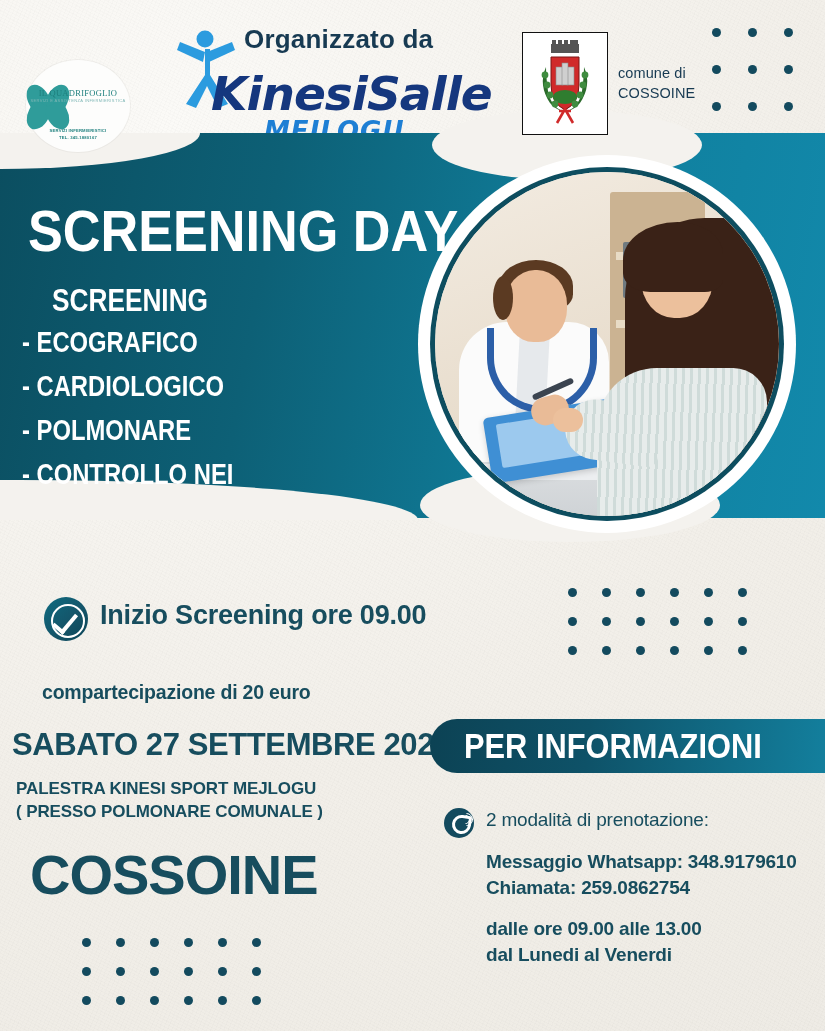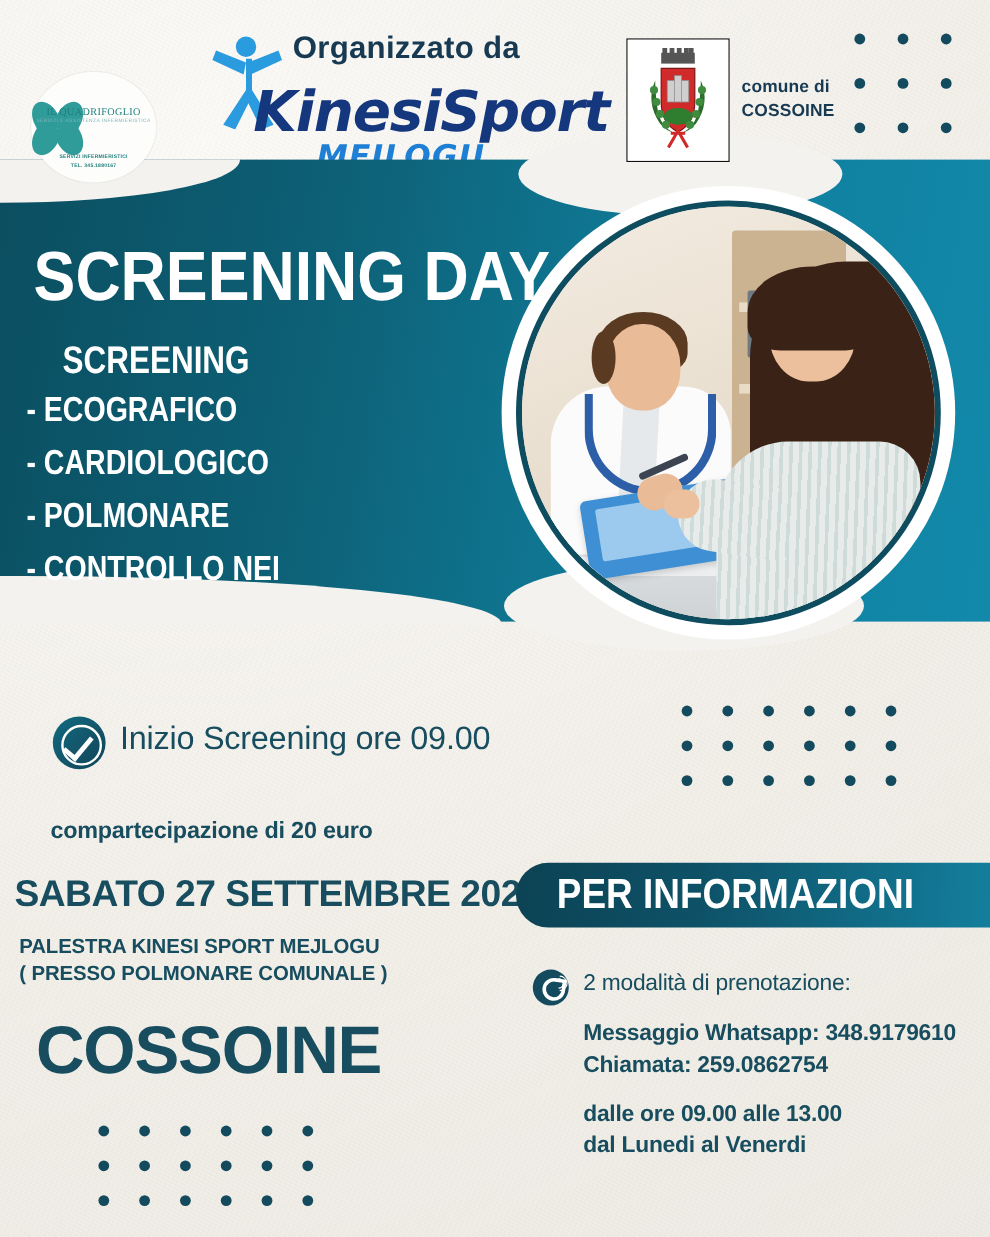--- a/index.html
+++ b/index.html
@@ -71,21 +71,21 @@
     letter-spacing:1px;line-height:1;
     font-family:"DejaVu Sans", sans-serif;
   }
 
   .stemma-box{
     position:absolute;left:522px;top:32px;width:84px;height:101px;
     background:#fff;border:1.6px solid #111;z-index:6;
   }
   .comune-txt{
     position:absolute;left:618px;top:64px;
-    font-size:14.5px;font-weight:bold;color:#173a52;line-height:1.35;letter-spacing:.1px;
+    font-size:14.5px;font-weight:normal;color:#173a52;line-height:1.35;letter-spacing:.1px;
   }
 
   .dots{position:absolute;}
   .dots i{
     position:absolute;width:9px;height:9px;border-radius:50%;background:#134a5e;display:block;
   }
 
   
   .banner{
     position:absolute;left:0;top:133px;width:825px;height:385px;
@@ -181,21 +181,21 @@
   .check-badge .ring{
     position:absolute;left:7px;top:7px;width:30px;height:30px;border-radius:50%;
     border:2.6px solid #fff;
   }
   .check-badge .tick{
     position:absolute;left:14px;top:12px;width:10px;height:20px;
     border-right:4px solid #fff;border-bottom:4px solid #fff;transform:rotate(40deg);
   }
   .inizio{
     position:absolute;left:100px;top:600px;z-index:5;
-    font-size:27px;font-weight:normal;color:#174d5e;letter-spacing:-.2px;text-align:center;
+    font-size:27px;font-weight:bold;color:#174d5e;letter-spacing:-.2px;text-align:center;
   }
   .compart{
     position:absolute;left:42px;top:681px;z-index:5;
     font-size:19.5px;font-weight:bold;color:#174d5e;letter-spacing:-.2px;
   }
   .sabato{
     position:absolute;left:12px;top:727px;z-index:5;
     font-size:31px;font-weight:bold;color:#174d5e;letter-spacing:-.4px;
   }
   .palestra{
@@ -267,21 +267,21 @@
 
     <div class="org-label">Organizzato da</div>
 
     <div class="kinesi-wrap">
       <svg class="kinesi-person" viewBox="0 0 62 78">
         <circle cx="31" cy="9" r="8.5" fill="#2b9bdf"></circle>
         <path d="M31 19 L31 45 L12 74 L22 78 L33 56 L44 78 L54 74 L36 45 L36 19 Z" fill="#2b9bdf"></path>
         <path d="M31 22 L6 12 L3 20 L29 32 Z" fill="#2b9bdf"></path>
         <path d="M33 22 L58 12 L61 20 L35 32 Z" fill="#2b9bdf"></path>
       </svg>
-      <div class="kinesi-word"><span class="kbig">K</span><span>inesi</span><span>S</span><span>port</span></div>
+      <div class="kinesi-word"><span class="kbig">K</span><span>inesi</span><span>S</span><span>alle</span></div>
       <div class="kinesi-meilogu">MEILOGU</div>
     </div>
 
     <div class="stemma-box">
       <svg viewBox="0 0 84 101" width="84" height="101">
         <rect width="84" height="101" fill="#fff"></rect>
         <g>
           <rect x="28" y="11" width="28" height="9" fill="#555"></rect>
           <rect x="29" y="7" width="4" height="5" fill="#555"></rect>
             <rect x="35" y="7" width="4" height="5" fill="#555"></rect>

